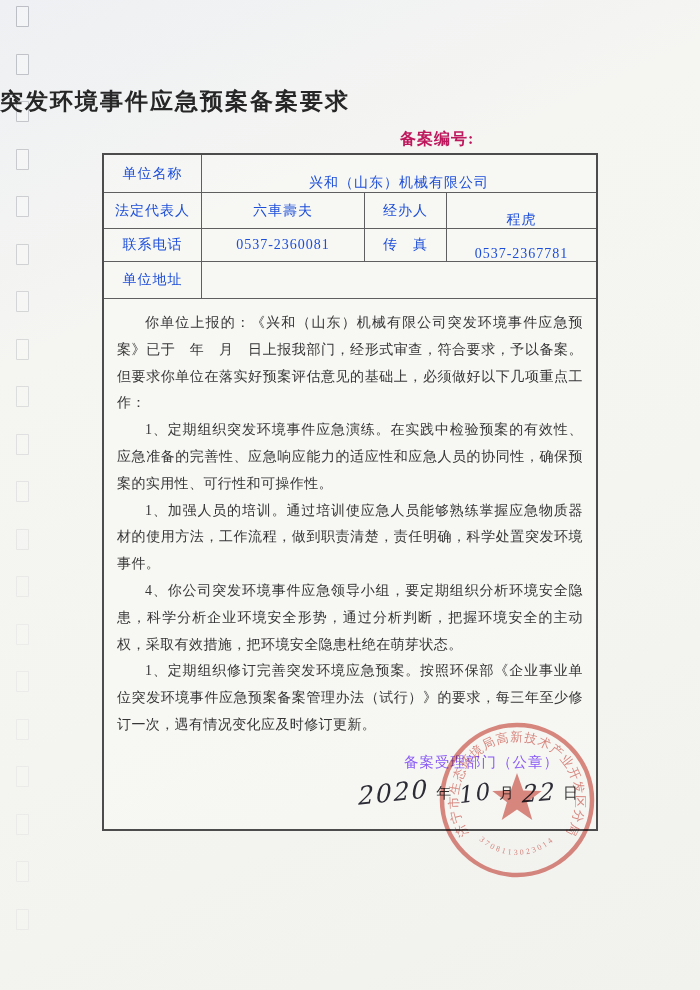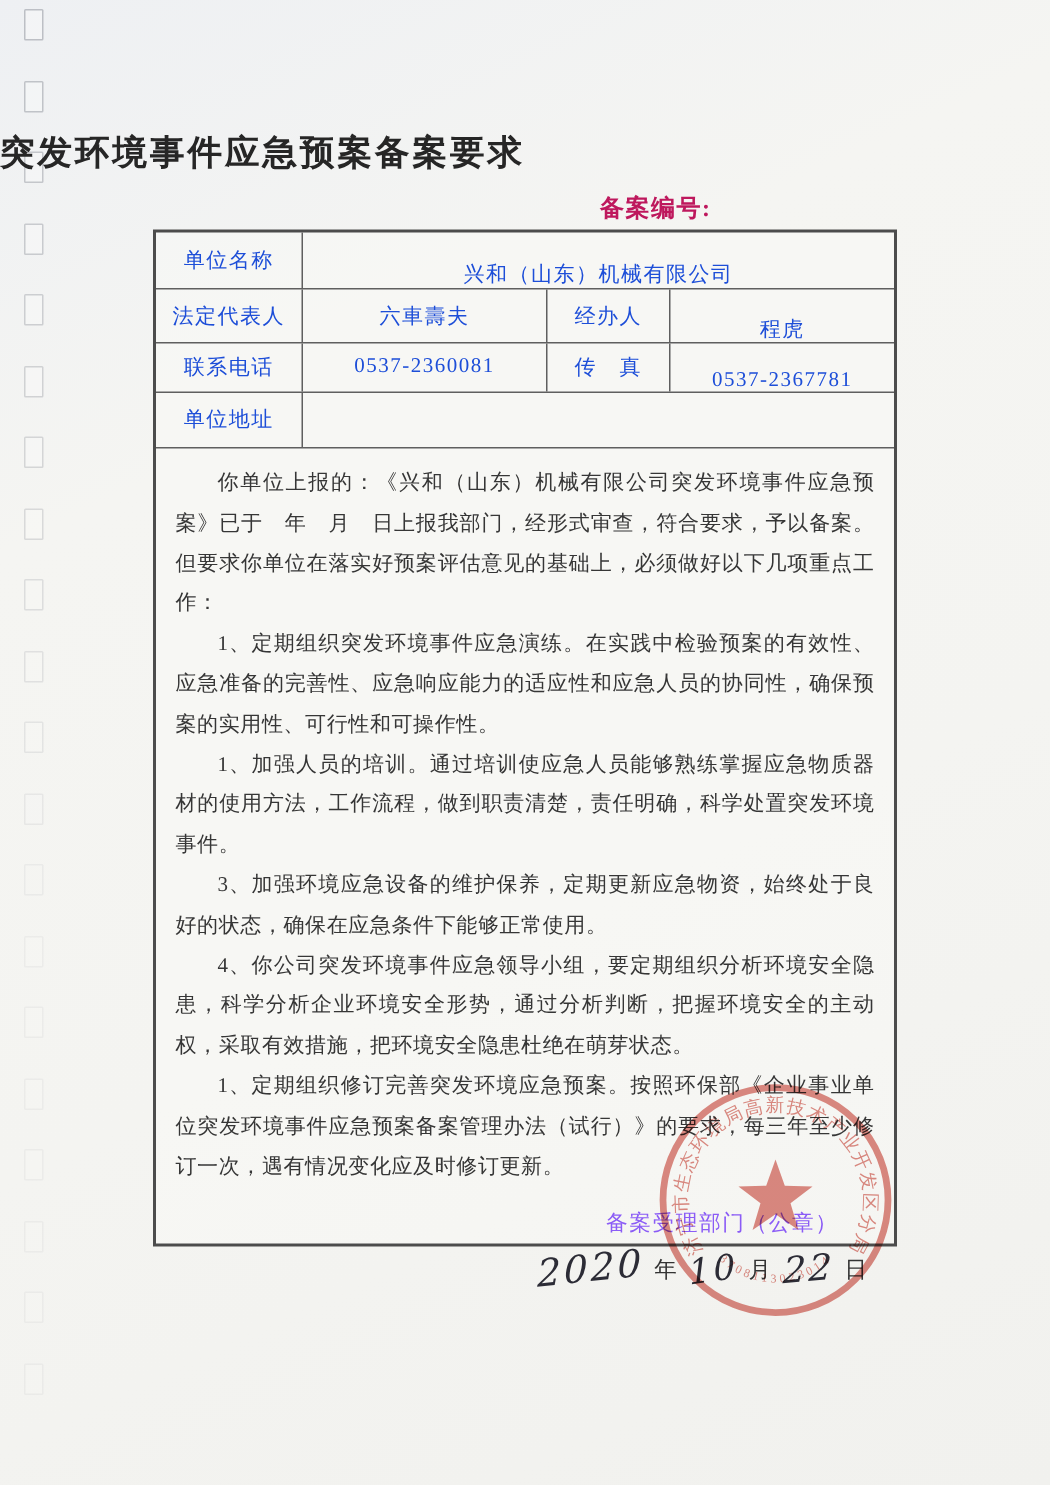--- a/index.html
+++ b/index.html
@@ -131,21 +131,20 @@
 
   <div class="t-row h37">
     <div class="c w1">单位地址</div>
   </div>
 
   <div class="t-row no-b">
     <div class="body-cell last" style="width:100%">
       <p>你单位上报的：《兴和（山东）机械有限公司突发环境事件应急预案》已于　年　月　日上报我部门，经形式审查，符合要求，予以备案。但要求你单位在落实好预案评估意见的基础上，必须做好以下几项重点工作：</p>
       <p>1、定期组织突发环境事件应急演练。在实践中检验预案的有效性、应急准备的完善性、应急响应能力的适应性和应急人员的协同性，确保预案的实用性、可行性和可操作性。</p>
       <p>1、加强人员的培训。通过培训使应急人员能够熟练掌握应急物质器材的使用方法，工作流程，做到职责清楚，责任明确，科学处置突发环境事件。</p>
-      <p>3、加强环境应急设备的维护保养，定期更新应急物资，始终处于良好的状态，确保在应急条件下能够正常使用。</p>
       <p>4、你公司突发环境事件应急领导小组，要定期组织分析环境安全隐患，科学分析企业环境安全形势，通过分析判断，把握环境安全的主动权，采取有效措施，把环境安全隐患杜绝在萌芽状态。</p>
       <p>1、定期组织修订完善突发环境应急预案。按照环保部《企业事业单位突发环境事件应急预案备案管理办法（试行）》的要求，每三年至少修订一次，遇有情况变化应及时修订更新。</p>
 
       <div class="sign-dept">备案受理部门（公章）</div>
 
       <div class="date-line">
         <span class="hw">2020</span>
         <span>年</span>
         <span class="hw m">10</span>
         <span>月</span>

